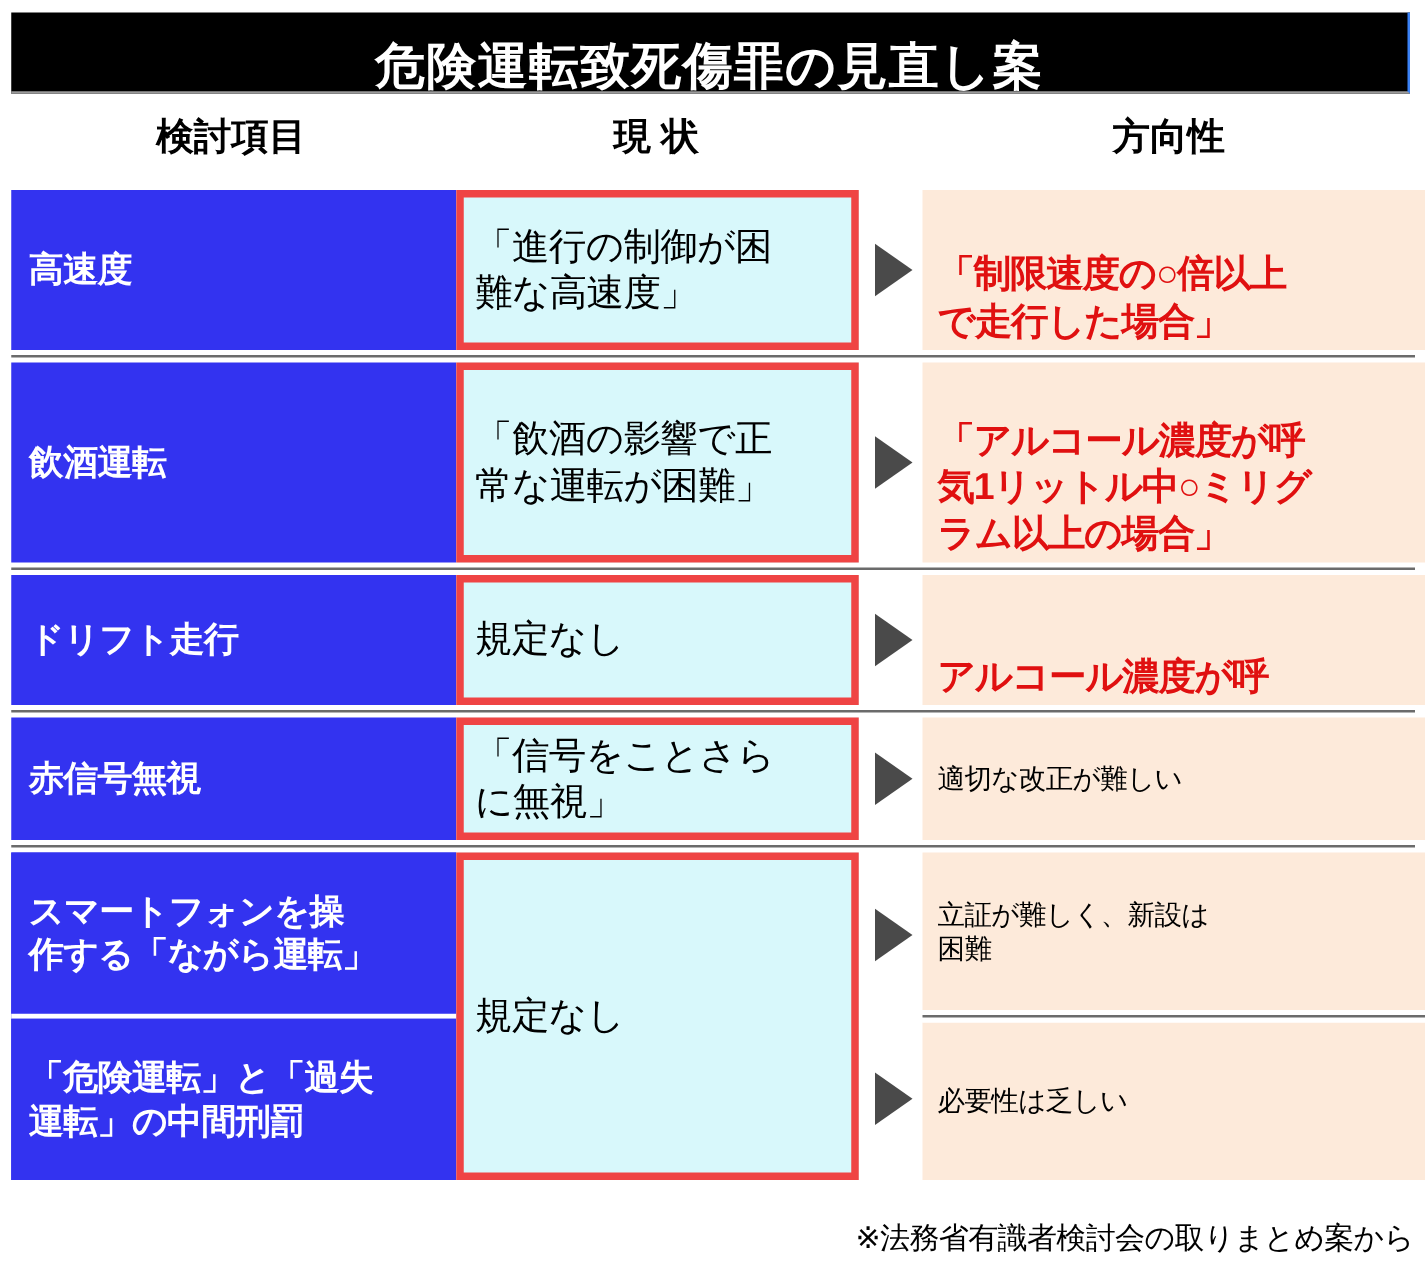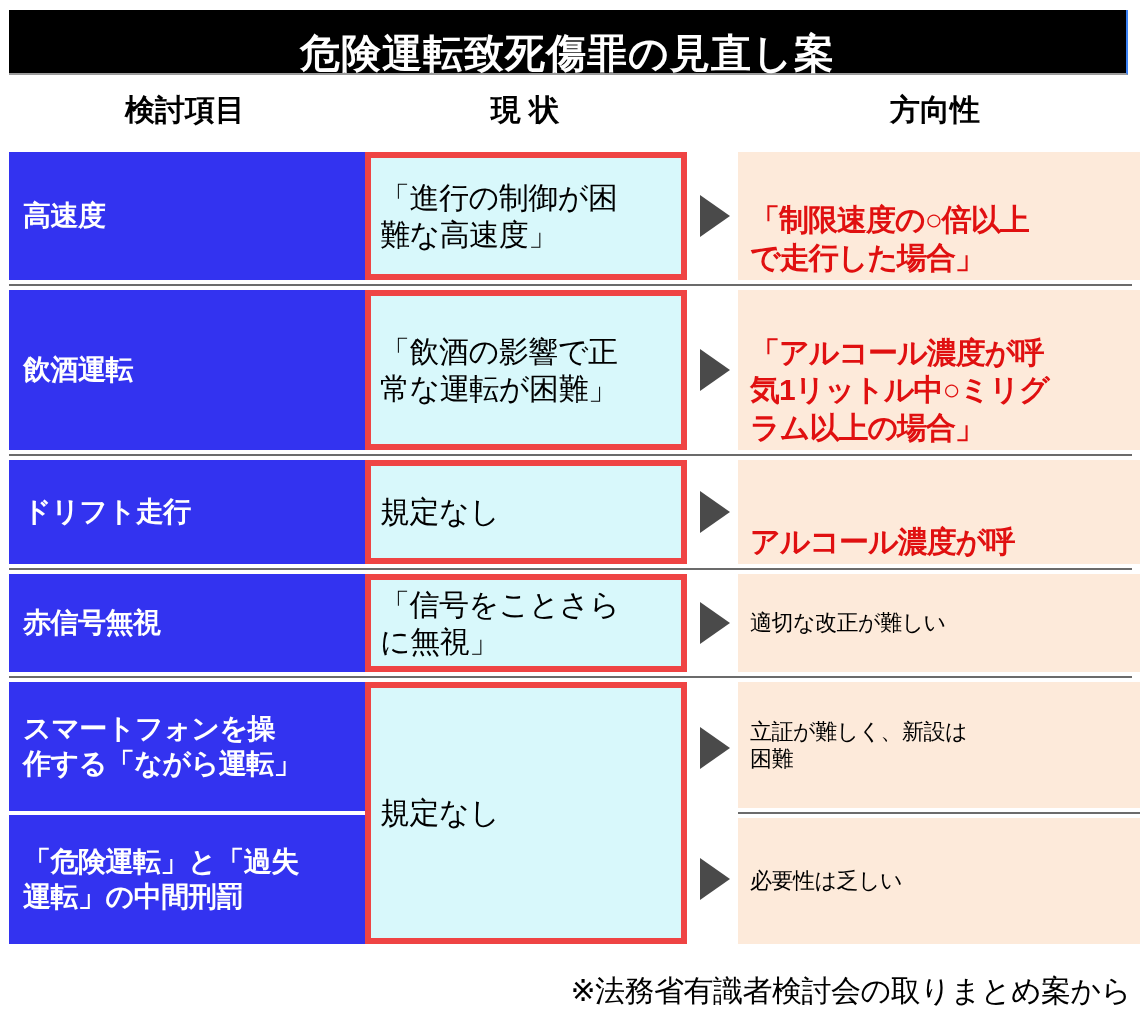--- a/index.html
+++ b/index.html
@@ -209,21 +209,21 @@
   .r3 .cells { height: 104px; }
   .r4 .cells { height: 98px; }
   .r5 .cells { height: 262px; }
 
   
   .footnote {
     position: absolute;
     left: 0; top: 972px;
     width: 1131px;
     text-align: right;
-    font-size: 30px;
+    font-size: 24px;
     color: #000000;
     letter-spacing: -0.5px;
     line-height: 38px;
     white-space: nowrap;
   }
 
   .line { display: block; }
 </style>
 </head>
 <body>

